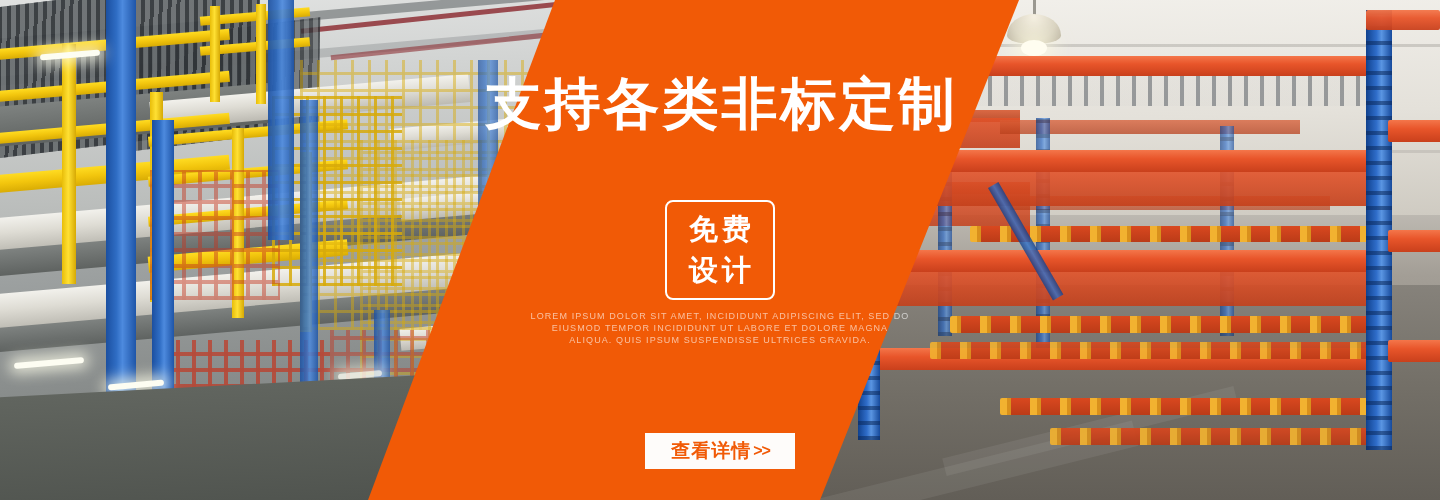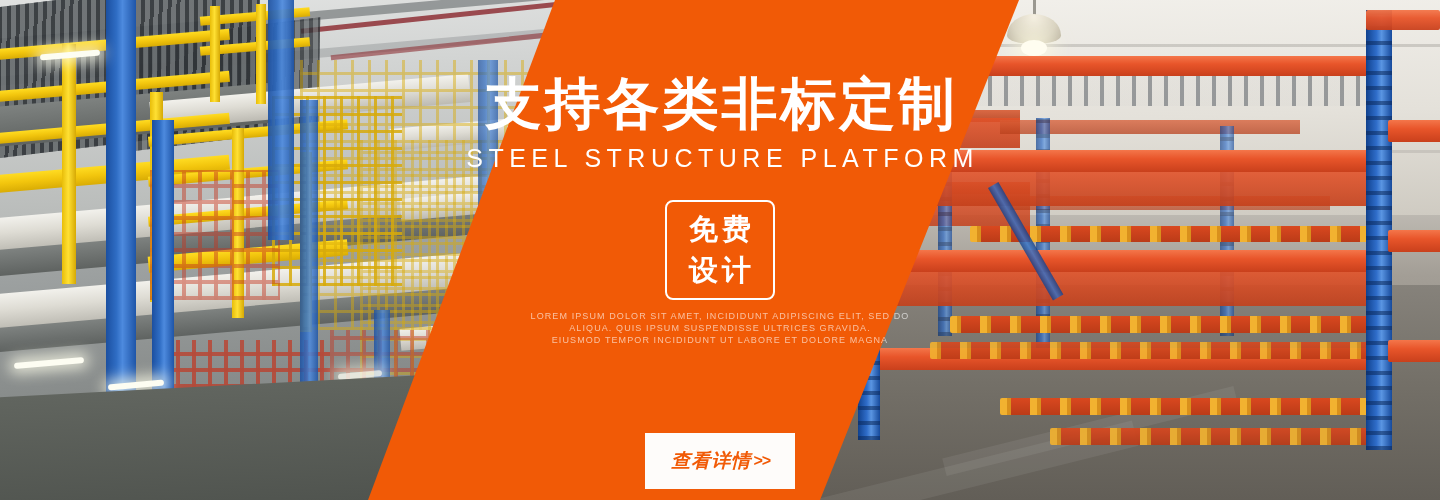--- a/index.html
+++ b/index.html
@@ -265,32 +265,31 @@
 
   .cta-wrap {
     position: absolute;
     left: 0; top: 433px;
     width: 1440px;
     display: flex;
     justify-content: center;
   }
   .cta-button {
     width: 150px;
-    height: 56px;
+    height: 36px;
     background: #fefcfa;
     display: flex;
     align-items: center;
     justify-content: center;
     color: #f15a06;
     font-size: 19px;
     font-weight: bold;
     letter-spacing: 1px;
     text-indent: 1px;
     cursor: pointer;
-    font-style: italic;
   }
   .cta-arrows {
     font-size: 16px;
     font-weight: bold;
     letter-spacing: -1px;
     margin-left: 1px;
   }
 </style>
 </head>
 <body>
@@ -409,33 +408,32 @@
     <div class="pr-beam" style="left:588px; top:230px; width:60px; height:22px;"></div>
     <div class="pr-beam" style="left:588px; top:340px; width:60px; height:22px;"></div>
   </div>
 
   <div class="panel"></div>
 
   <div class="panel-content">
 
     <div class="title-zh">支持各类非标定制</div>
 
-    <div class="title-en">STEEL STRUCTURE PLATFORM</div>
 
     <div class="feature-row">
       <div class="feature-box">
         <span>免费</span>
         <span>设计</span>
       </div>
     </div>
 
     <div class="lorem">
       <div>LOREM IPSUM DOLOR SIT AMET, INCIDIDUNT ADIPISCING ELIT, SED DO</div>
+      <div>EIUSMOD TEMPOR INCIDIDUNT UT LABORE ET DOLORE MAGNA</div>
       <div>ALIQUA. QUIS IPSUM SUSPENDISSE ULTRICES GRAVIDA.</div>
-      <div>EIUSMOD TEMPOR INCIDIDUNT UT LABORE ET DOLORE MAGNA</div>
     </div>
 
     <div class="cta-wrap">
       <div class="cta-button">
         <span>查看详情</span>
         <span class="cta-arrows">&gt;&gt;</span>
       </div>
     </div>
 
   </div>

